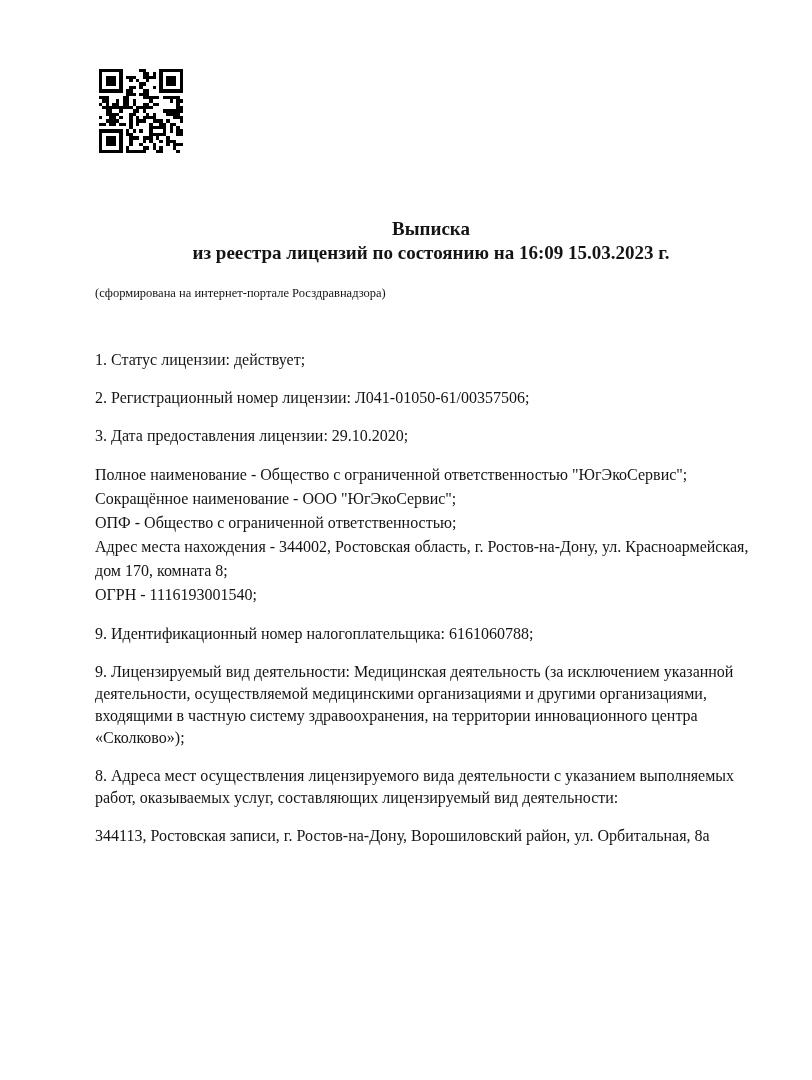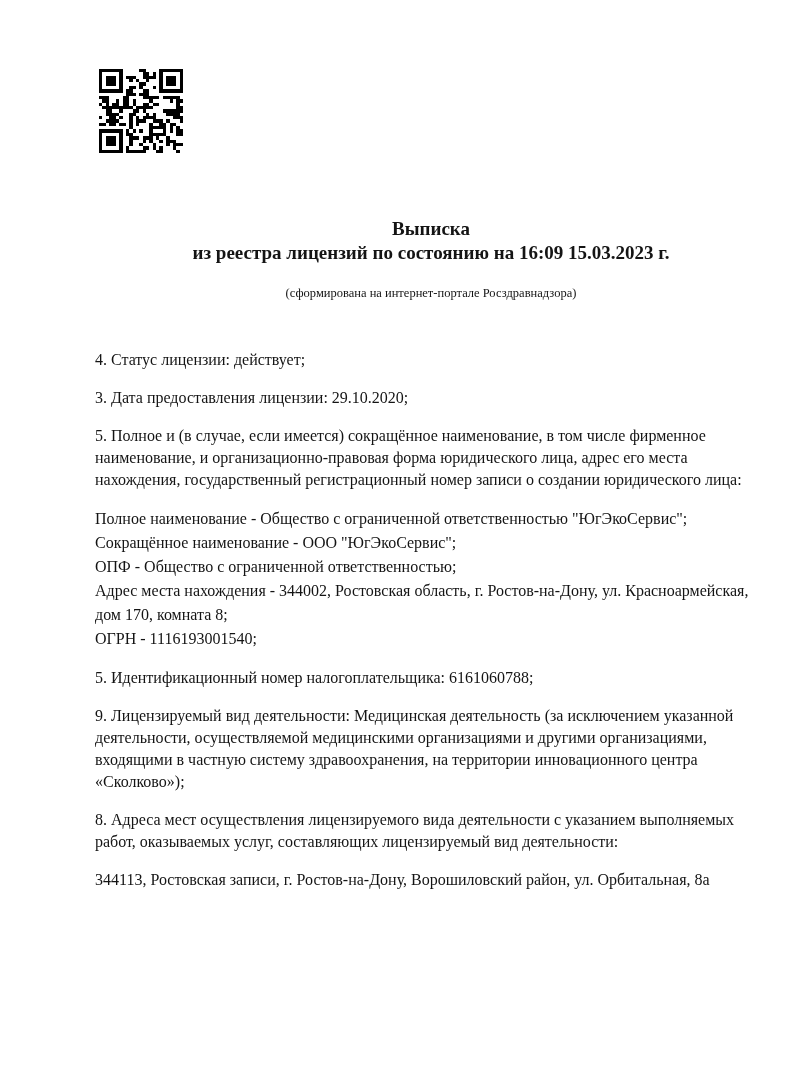--- a/index.html
+++ b/index.html
@@ -34,21 +34,21 @@
   }
   .title-block {
     margin-top: 64px;
     text-align: center;
     font-weight: bold;
     font-size: 19px;
     line-height: 24px;
   }
   .subtitle {
     margin-top: 20px;
-    text-align: center;
+    text-align: left;
     font-size: 12.5px;
     line-height: 16px;
   }
   .body-text {
     margin-top: 48px;
     font-size: 16px;
   }
   .body-text p {
     line-height: 22px;
     margin-bottom: 16px;
@@ -380,28 +380,28 @@
   <div class="content">
 
     <div class="title-block">
       <div>Выписка</div>
       <div>из реестра лицензий по состоянию на 16:09 15.03.2023 г.</div>
     </div>
 
     <div class="subtitle">(сформирована на интернет-портале Росздравнадзора)</div>
 
     <div class="body-text">
-      <p>4. Статус лицензии: действует;</p>
+      <p>1. Статус лицензии: действует;</p>
+      <p>2. Регистрационный номер лицензии: Л041-01050-61/00357506;</p>
       <p>3. Дата предоставления лицензии: 29.10.2020;</p>
-      <p>5. Полное и (в случае, если имеется) сокращённое наименование, в том числе фирменное наименование, и организационно-правовая форма юридического лица, адрес его места нахождения, государственный регистрационный номер записи о создании юридического лица:</p>
       <p class="block">Полное наименование - Общество с ограниченной ответственностью "ЮгЭкоСервис";
 Сокращённое наименование - ООО "ЮгЭкоСервис";
 ОПФ - Общество с ограниченной ответственностью;
 Адрес места нахождения - 344002, Ростовская область, г. Ростов-на-Дону, ул. Красноармейская, дом 170, комната 8;
 ОГРН - 1116193001540;</p>
-      <p>5. Идентификационный номер налогоплательщика: 6161060788;</p>
+      <p>9. Идентификационный номер налогоплательщика: 6161060788;</p>
       <p>9. Лицензируемый вид деятельности: Медицинская деятельность (за исключением указанной деятельности, осуществляемой медицинскими организациями и другими организациями, входящими в частную систему здравоохранения, на территории инновационного центра «Сколково»);</p>
       <p>8. Адреса мест осуществления лицензируемого вида деятельности с указанием выполняемых работ, оказываемых услуг, составляющих лицензируемый вид деятельности:</p>
       <p>344113, Ростовская записи, г. Ростов-на-Дону, Ворошиловский район, ул. Орбитальная, 8а</p>
     </div>
 
   </div>
 </div>
 
 </body></html>

